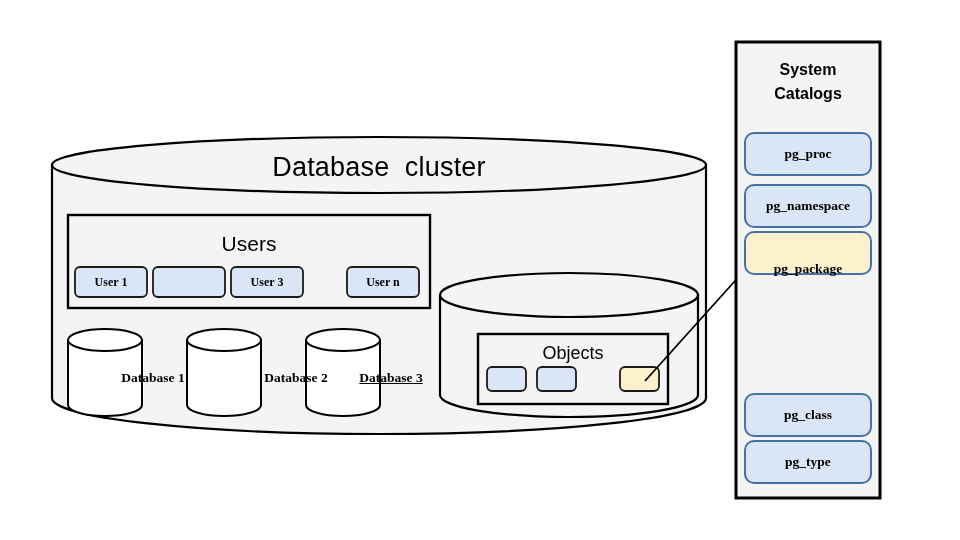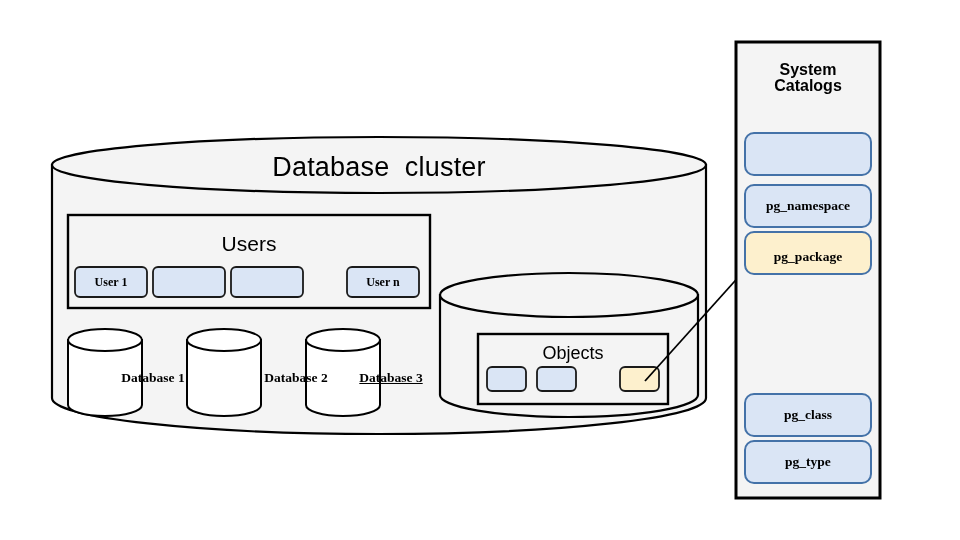--- a/index.html
+++ b/index.html
@@ -146,31 +146,33 @@
       <rect x="745" y="394" width="126" height="42" rx="9" ry="9" fill="#dae5f5" stroke="#4472a8" stroke-width="2"></rect>
       <rect x="745" y="441" width="126" height="42" rx="9" ry="9" fill="#dae5f5" stroke="#4472a8" stroke-width="2"></rect>
     </g>
   </svg>
 
   <div class="lbl lbl-cluster-title centerbox" style="left:52px; top:153px; width:654px; height:28px;">Database  cluster</div>
 
   <div class="lbl lbl-users-title centerbox" style="left:68px; top:231px; width:362px; height:24px;">Users</div>
 
   <div class="lbl lbl-serif-bold lbl-user centerbox" style="left:75px; top:267px; width:72px; height:30px;">User 1</div>
+  <div class="lbl lbl-serif-bold lbl-user centerbox" style="left:231px; top:267px; width:72px; height:30px;">User 3</div>
   <div class="lbl lbl-serif-bold lbl-user centerbox" style="left:347px; top:267px; width:72px; height:30px;">User n</div>
 
   <div class="lbl lbl-serif-bold lbl-db centerbox" style="left:68px; top:368px; width:74px; height:20px;">Database 1</div>
   <div class="lbl lbl-serif-bold lbl-db centerbox" style="left:187px; top:368px; width:74px; height:20px;padding-left:24px;">Database 2</div>
   <div class="lbl lbl-serif-bold lbl-db centerbox" style="left:306px; top:368px; width:74px; height:20px;text-decoration:underline;">Database 3</div>
 
   <div class="lbl lbl-objects-title centerbox" style="left:478px; top:342px; width:190px; height:22px;">Objects</div>
 
-  <div class="lbl lbl-panel-title" style="left:736px; top:62px; width:144px; height:46px; display:flex; flex-direction:column; align-items:center; justify-content:flex-start; gap:0;">
+  <div class="lbl lbl-panel-title" style="left:736px; top:62px; width:144px; height:46px; display:flex; flex-direction:column; align-items:center; justify-content:flex-start; gap:8px;">
     <span>System</span>
     <span>Catalogs</span>
   </div>
 
+  <div class="lbl lbl-serif-bold lbl-catalog centerbox" style="left:745px; top:133px; width:126px; height:42px;">pg_proc</div>
   <div class="lbl lbl-serif-bold lbl-catalog centerbox" style="left:745px; top:185px; width:126px; height:42px;">pg_namespace</div>
-  <div class="lbl lbl-serif-bold lbl-catalog centerbox" style="left:745px; top:228px; width:126px; height:58px;">pg_package</div>
+  <div class="lbl lbl-serif-bold lbl-catalog centerbox" style="left:745px; top:240px; width:126px; height:58px;">pg_package</div>
   <div class="lbl lbl-serif-bold lbl-catalog centerbox" style="left:745px; top:394px; width:126px; height:42px;">pg_class</div>
   <div class="lbl lbl-serif-bold lbl-catalog centerbox" style="left:745px; top:441px; width:126px; height:42px;">pg_type</div>
 
 </div>
 
 </body></html>

